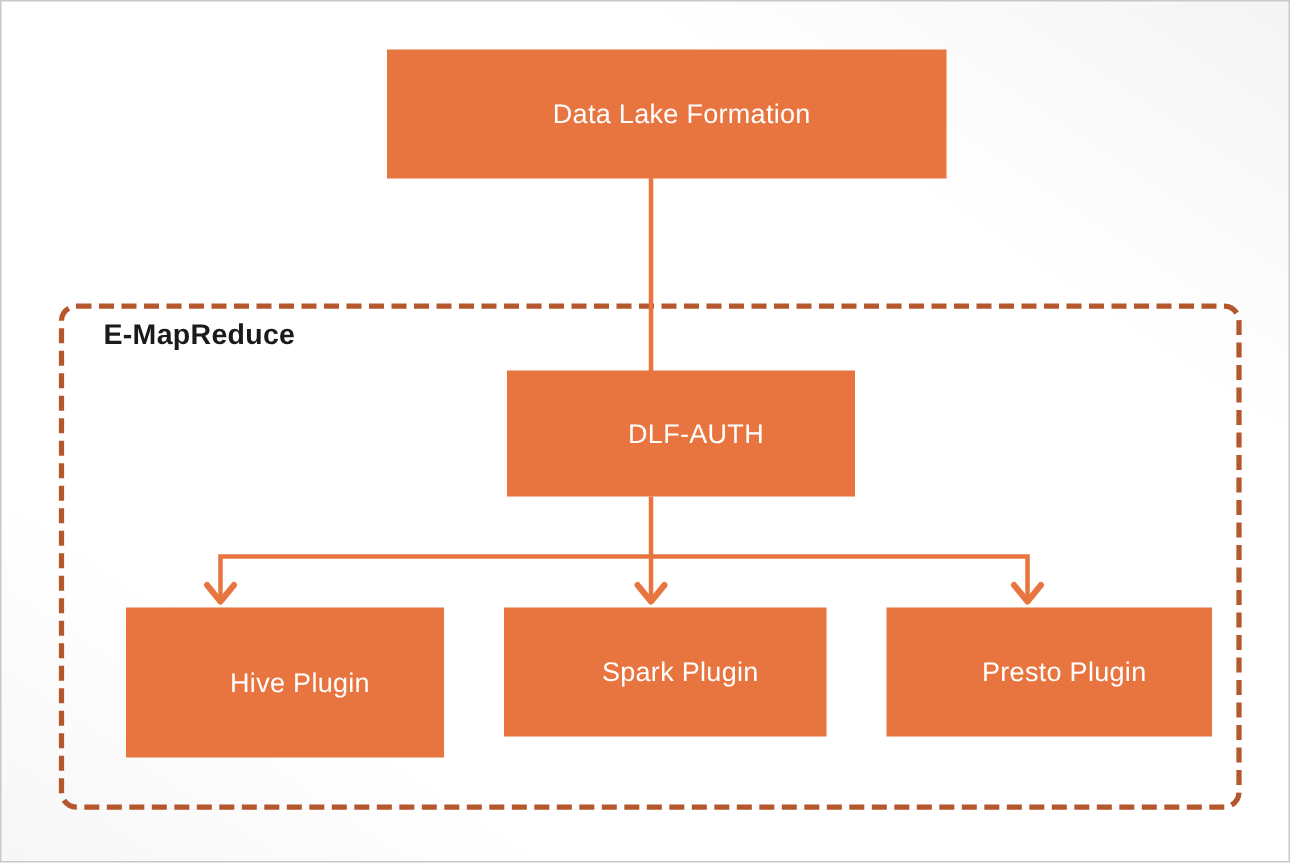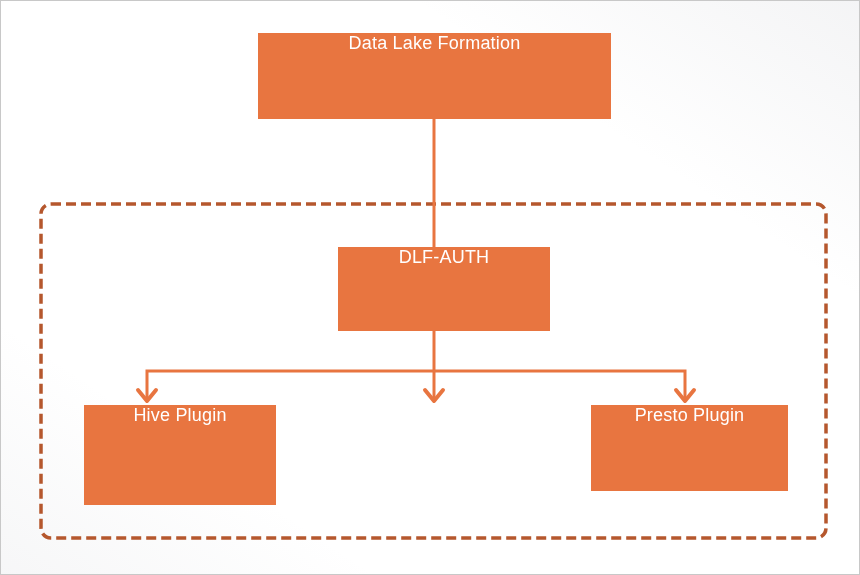--- a/index.html
+++ b/index.html
@@ -41,25 +41,26 @@
     stroke: var(--connector, #e87540);
     stroke-width: 4;
     stroke-linecap: round;
     stroke-linejoin: round;
   }
   .node {
     position: absolute;
     background: var(--node-fill, #e87540);
     color: var(--node-text, #ffffff);
     display: flex;
-    align-items: flex-start;
+    align-items: center;
     justify-content: center;
     font-size: 18px;
     letter-spacing: 0.2px;
     text-align: center;
+    padding-left: 20px;
   }
   .node-top    { left: 257px; top: 32px;  width: 353px; height: 86px; }
   .node-auth   { left: 337px; top: 246px; width: 212px; height: 84px; }
   .node-hive   { left: 83px;  top: 404px; width: 192px; height: 100px; }
   .node-spark  { left: 335px; top: 404px; width: 195px; height: 86px; }
   .node-presto { left: 590px; top: 404px; width: 197px; height: 86px; }
   .container-label {
     position: absolute;
     left: 68px;
     top: 212px;
@@ -85,27 +86,31 @@
 
     <polyline class="arrowhead" points="137,389 146,400 155,389"></polyline>
     <polyline class="arrowhead" points="424,389 433,400 442,389"></polyline>
     <polyline class="arrowhead" points="675,389 684,400 693,389"></polyline>
   </svg>
 
   <div class="node node-top">
     <span>Data Lake Formation</span>
   </div>
 
+  <div class="container-label">E-MapReduce</div>
 
   <div class="node node-auth">
     <span>DLF-AUTH</span>
   </div>
 
   <div class="node node-hive">
     <span>Hive Plugin</span>
   </div>
 
+  <div class="node node-spark">
+    <span>Spark Plugin</span>
+  </div>
 
   <div class="node node-presto">
     <span>Presto Plugin</span>
   </div>
 
 </div>
 
 </body></html>

